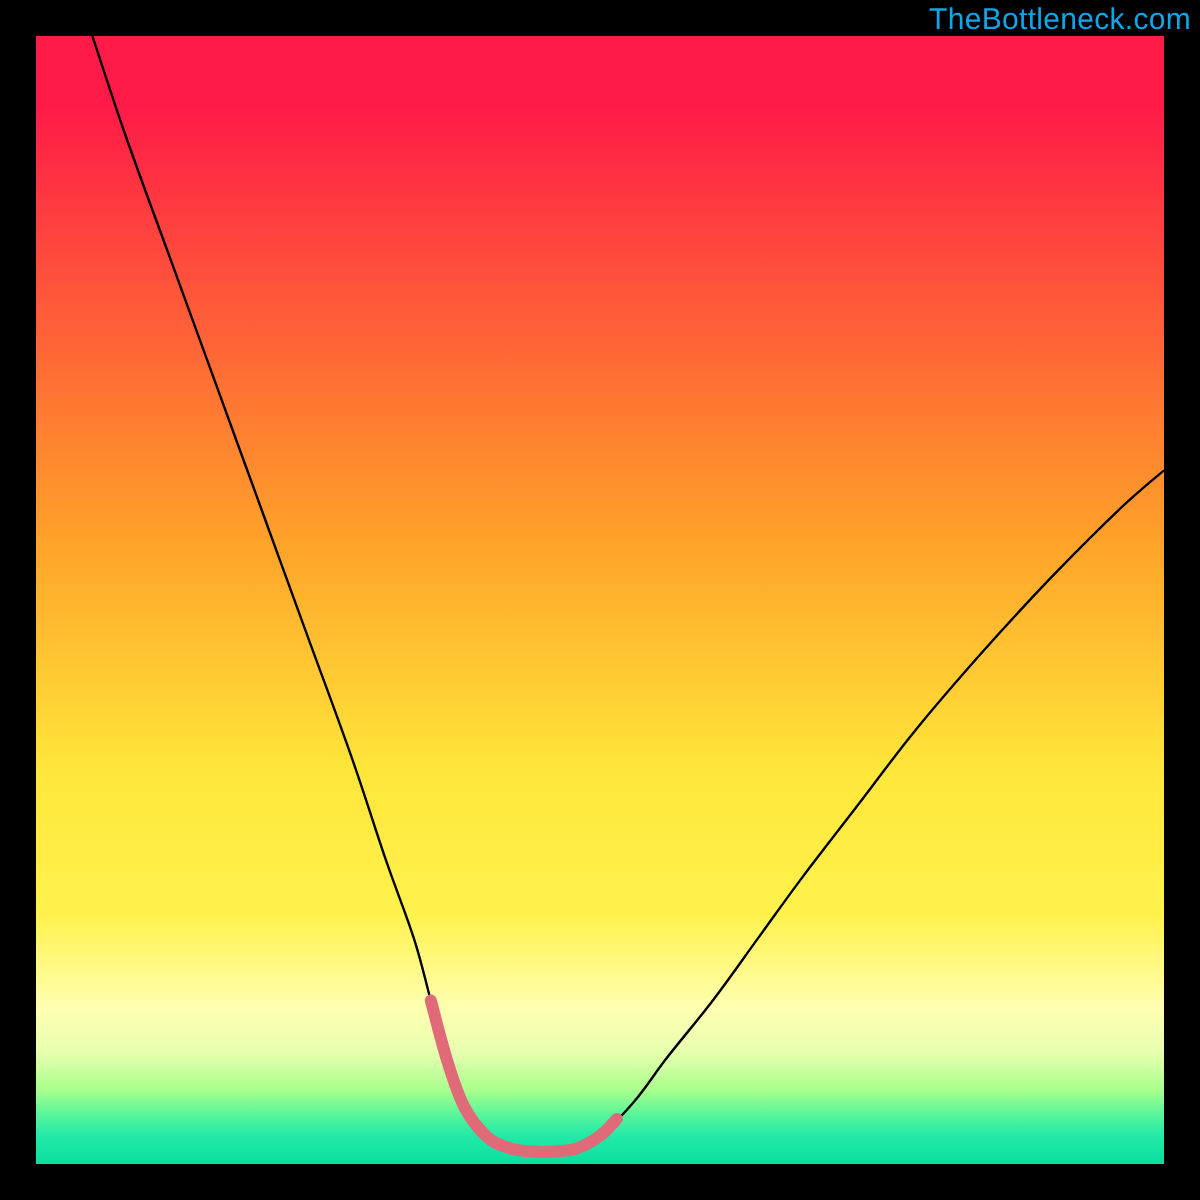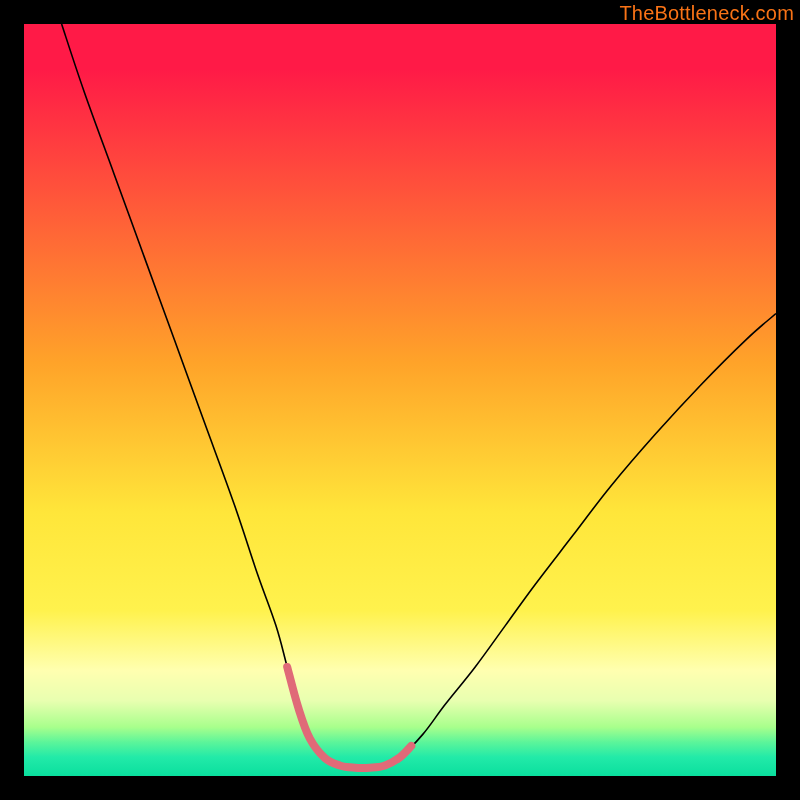--- a/index.html
+++ b/index.html
@@ -23,21 +23,21 @@
     position: absolute;
     left: 0;
     top: 0;
     width: 752px;
     height: 752px;
   }
   .watermark {
     position: absolute;
     top: 2px;
     right: 6px;
-    color: #f97316;
+    color: #0ea5e9;
     font-size: 20px;
     font-weight: 500;
     letter-spacing: 0.2px;
     z-index: 50;
   }
   svg { display: block; }
 </style>
 </head>
 <body>
 

